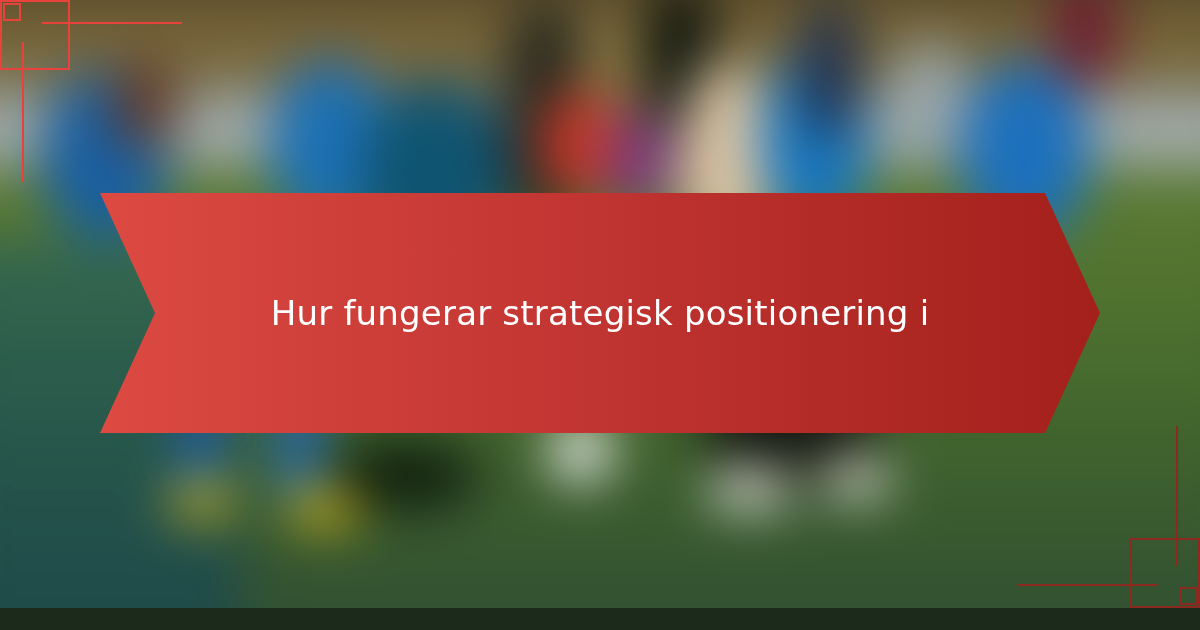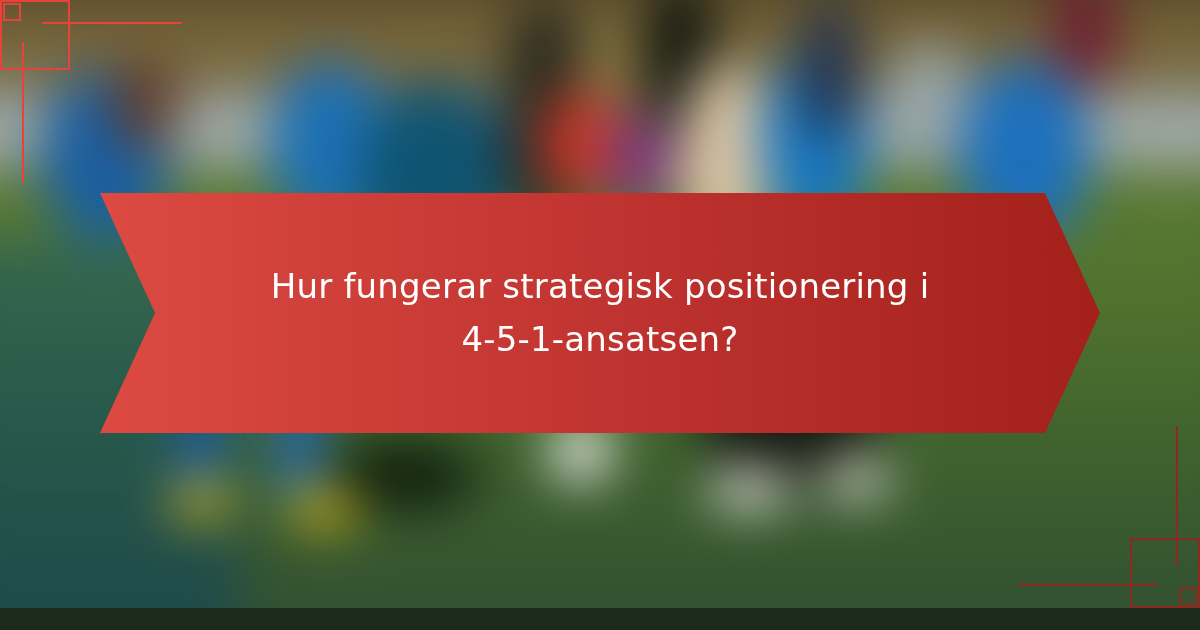--- a/index.html
+++ b/index.html
@@ -161,17 +161,16 @@
   <div class="corner corner-br" style="--frame:#8c2a20; width:200px; height:200px;">
     <div class="c-elbow"></div>
     <div class="c-square"></div>
     <div class="c-hline"></div>
     <div class="c-vline"></div>
   </div>
 
   <div id="banner" style="background: linear-gradient(90deg, rgb(220, 74, 66) 0%, rgb(191, 51, 48) 52%, rgb(163, 32, 27) 100%);">
     <div id="banner-text" style="color: rgb(255, 255, 255);">
         <div>Hur fungerar strategisk positionering i</div>
-        <div>4-5-1-ansatsen?</div>
       </div>
   </div>
 
 </div>
 
 </body></html>

